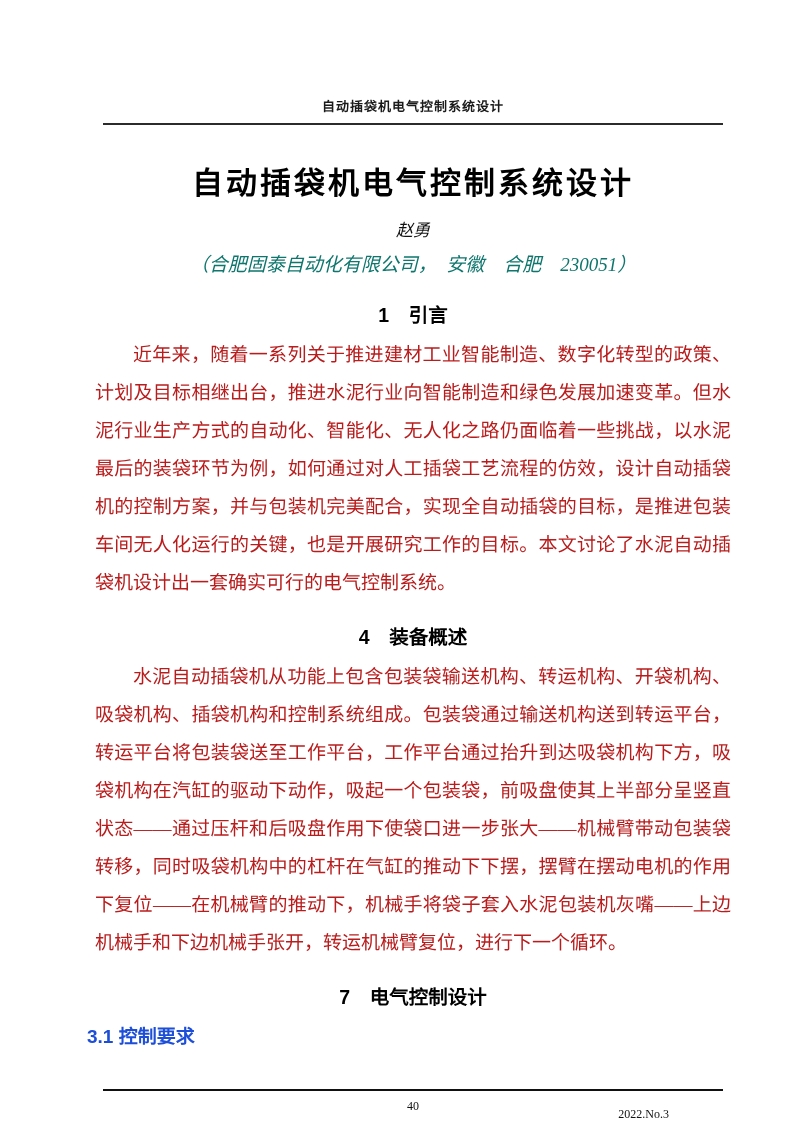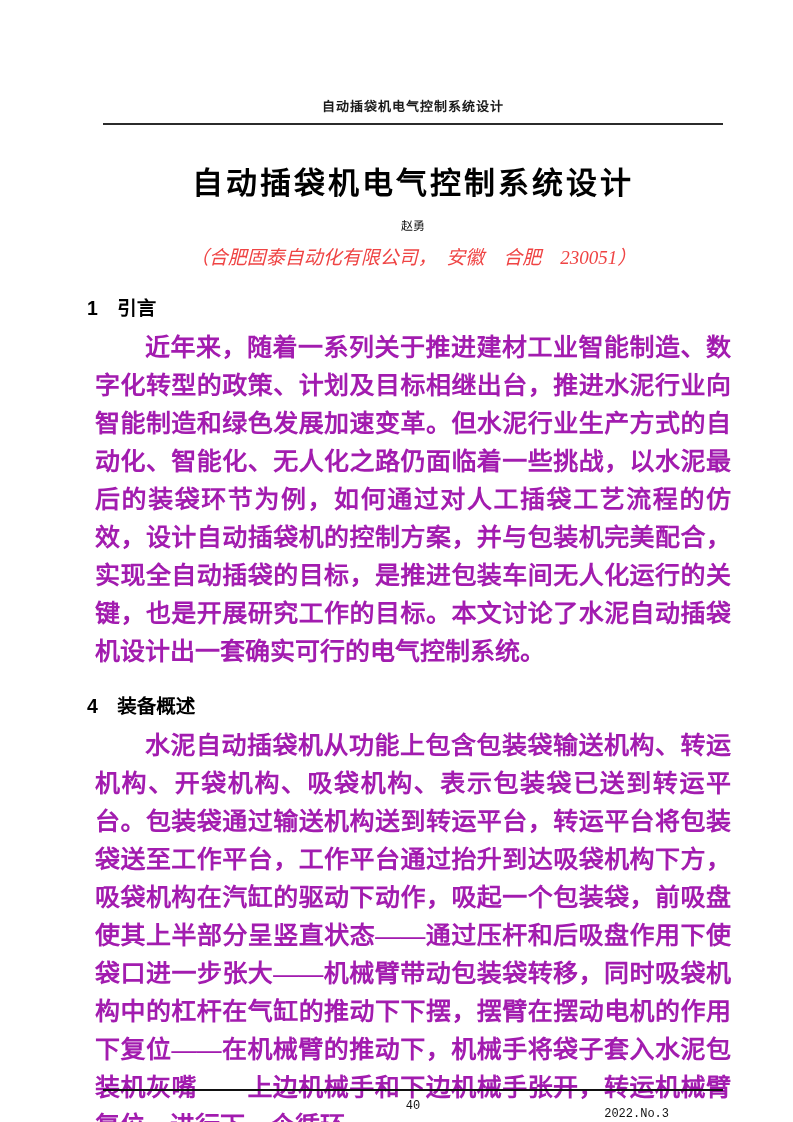--- a/index.html
+++ b/index.html
@@ -24,52 +24,52 @@
   .header-rule { margin-top: 7px; border-top: 2px solid #2b2b2b; }
 
   
   .doc-title {
     margin-top: 33px; text-align: center;
     font-family: "Liberation Sans", "DejaVu Sans", sans-serif;
     font-weight: bold; font-size: 31px; letter-spacing: 3px; color: #000;
   }
   .author {
     margin-top: 13px; text-align: center;
-    font-size: 12px; color: #111;
+    font-size: 17px; font-style: italic; color: #111;
   }
   .affiliation {
     margin-top: 4px; text-align: center;
-    font-size: 19px; font-style: italic; color: #ef4444;
+    font-size: 19px; font-style: italic; color: #0f766e;
   }
 
   
   h2.section-heading {
     font-family: "Liberation Sans", "DejaVu Sans", sans-serif;
     font-weight: bold; font-size: 19.5px; color: #000;
     margin: 19px 0 8px 0;
+    text-align: center;
   }
   h2.section-heading.first { margin-top: 23px; }
   h3.subsection-heading {
     font-family: "Liberation Sans", "DejaVu Sans", sans-serif;
     font-weight: bold; font-size: 19px; color: #1d4ed8;
     margin: 11px 0 6px 0;
   }
   p.body-paragraph {
-    font-size: 25px; line-height: 38px;
+    font-size: 19px; line-height: 38px;
     text-align: justify; text-indent: 2em;
-    color: #a21caf;
-    font-weight: bold;
+    color: #b91c1c;
   }
 
   
   .page-footer { position: absolute; left: 63px; right: 62px; top: 1049px; }
   .footer-rule { border-top: 2px solid #111; }
   .footer-row {
     position: relative; margin-top: 4px;
-    font-family: Liberation Mono, monospace;
+    font-family: Liberation Serif, serif;
     font-size: 12px; color: #111; text-align: center;
   }
   .footer-issue { position: absolute; right: 46px; top: 0; }
 </style>
 </head>
 <body>
 
 <div class="page">
 
   <div class="running-header">
@@ -80,21 +80,21 @@
   <h1 class="doc-title">自动插袋机电气控制系统设计</h1>
 
   <div class="author">赵勇</div>
 
   <div class="affiliation">（合肥固泰自动化有限公司，　安徽　合肥　230051）</div>
 
   <h2 class="section-heading first">1　引言</h2>
   <p class="body-paragraph">近年来，随着一系列关于推进建材工业智能制造、数字化转型的政策、计划及目标相继出台，推进水泥行业向智能制造和绿色发展加速变革。但水泥行业生产方式的自动化、智能化、无人化之路仍面临着一些挑战，以水泥最后的装袋环节为例，如何通过对人工插袋工艺流程的仿效，设计自动插袋机的控制方案，并与包装机完美配合，实现全自动插袋的目标，是推进包装车间无人化运行的关键，也是开展研究工作的目标。本文讨论了水泥自动插袋机设计出一套确实可行的电气控制系统。</p>
 
   <h2 class="section-heading">4　装备概述</h2>
-  <p class="body-paragraph">水泥自动插袋机从功能上包含包装袋输送机构、转运机构、开袋机构、吸袋机构、表示包装袋已送到转运平台。包装袋通过输送机构送到转运平台，转运平台将包装袋送至工作平台，工作平台通过抬升到达吸袋机构下方，吸袋机构在汽缸的驱动下动作，吸起一个包装袋，前吸盘使其上半部分呈竖直状态——通过压杆和后吸盘作用下使袋口进一步张大——机械臂带动包装袋转移，同时吸袋机构中的杠杆在气缸的推动下下摆，摆臂在摆动电机的作用下复位——在机械臂的推动下，机械手将袋子套入水泥包装机灰嘴——上边机械手和下边机械手张开，转运机械臂复位，进行下一个循环。</p>
+  <p class="body-paragraph">水泥自动插袋机从功能上包含包装袋输送机构、转运机构、开袋机构、吸袋机构、插袋机构和控制系统组成。包装袋通过输送机构送到转运平台，转运平台将包装袋送至工作平台，工作平台通过抬升到达吸袋机构下方，吸袋机构在汽缸的驱动下动作，吸起一个包装袋，前吸盘使其上半部分呈竖直状态——通过压杆和后吸盘作用下使袋口进一步张大——机械臂带动包装袋转移，同时吸袋机构中的杠杆在气缸的推动下下摆，摆臂在摆动电机的作用下复位——在机械臂的推动下，机械手将袋子套入水泥包装机灰嘴——上边机械手和下边机械手张开，转运机械臂复位，进行下一个循环。</p>
 
   <h2 class="section-heading">7　电气控制设计</h2>
   <h3 class="subsection-heading">3.1 控制要求</h3>
 
   <div class="page-footer">
     <div class="footer-rule"></div>
     <div class="footer-row">
       <span class="footer-page-number">40</span>
       <span class="footer-issue">2022.No.3</span>
     </div>

